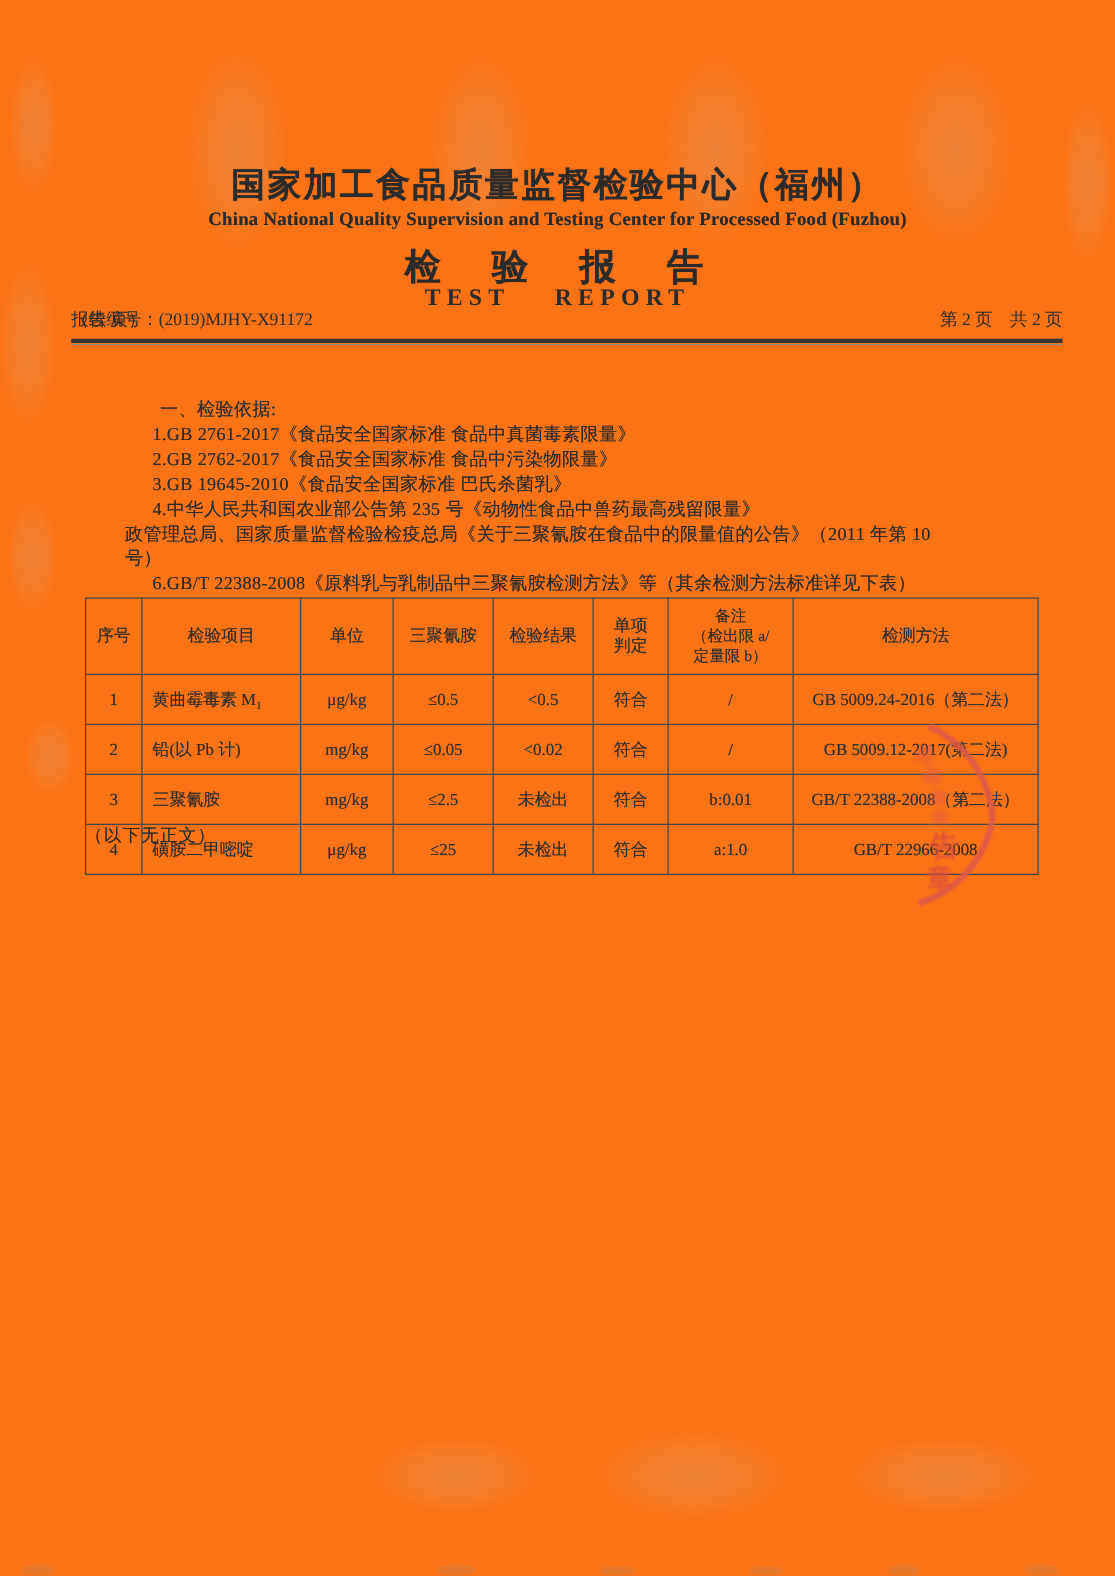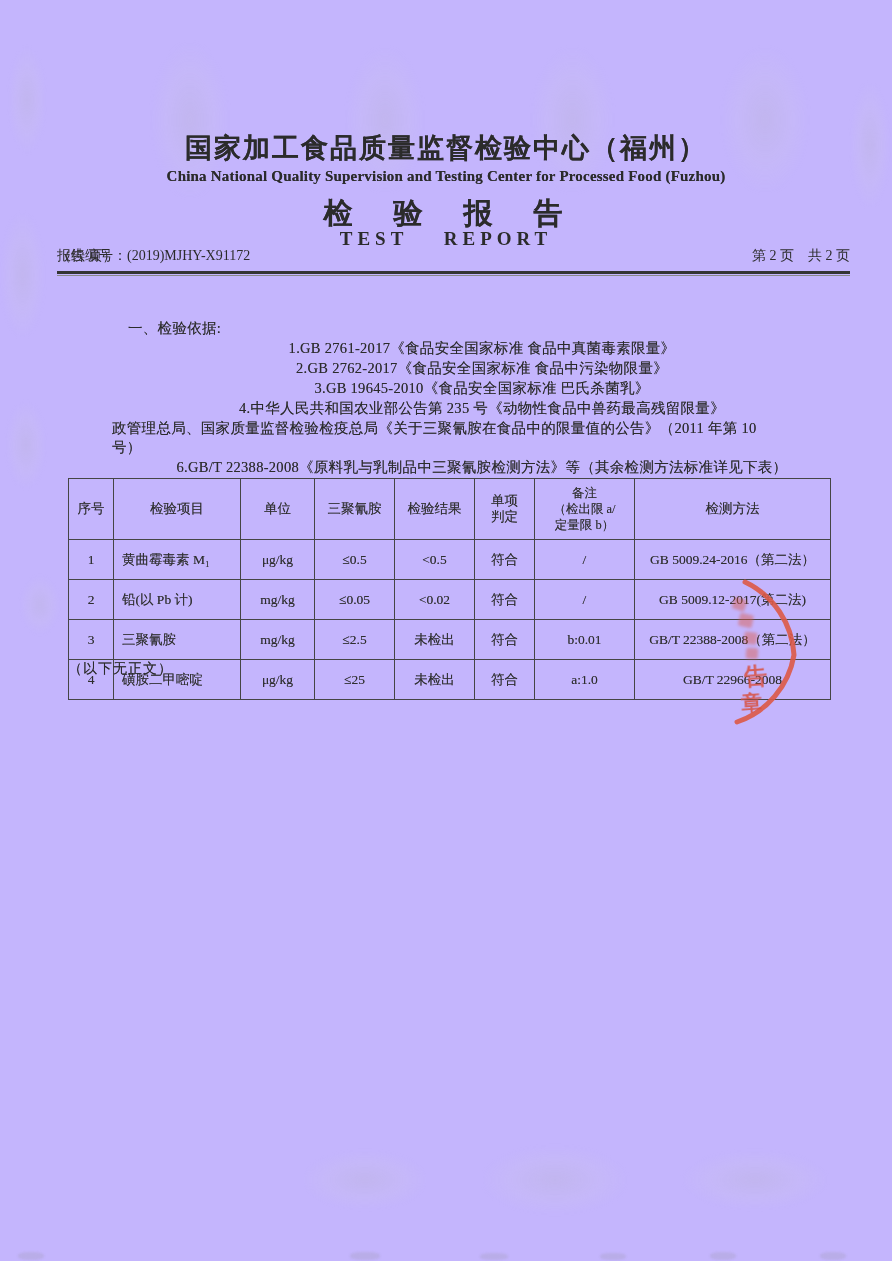--- a/index.html
+++ b/index.html
@@ -1,19 +1,19 @@
 <!DOCTYPE html>
 <html><head>
 <meta charset="utf-8">
 <style>
   html,body{margin:0;padding:0;background:#ffffff;}
   #page{
     position:relative;
     width:892px;height:1261px;
-    background:#c4b5fd;
+    background:#f97316;
     overflow:hidden;
     font-family:"Liberation Serif","DejaVu Serif",serif;
     color:#2b2b2b;
   }
   
   .blob{
     position:absolute;border-radius:50%;
     background:radial-gradient(closest-side, rgba(185,185,185,0.20), rgba(215,215,215,0.10) 60%, rgba(255,255,255,0));
     filter:blur(2px);
     pointer-events:none;
@@ -40,22 +40,22 @@
   #continuation{position:absolute;left:0;width:100%;text-align:left;top:0;}
   #page-indicator{position:absolute;right:0;top:0;white-space:nowrap;}
   
   #rule{position:absolute;top:271px;left:57px;width:793px;height:6px;
     background:linear-gradient(to bottom,#343434 0,#343434 3px,rgba(255,255,255,0) 3px,rgba(255,255,255,0) 4px,#8a8a8a 4px,#8a8a8a 5px,rgba(255,255,255,0) 5px);}
   
   #basis{position:absolute;top:287px;left:100px;width:730px;
     font-size:14.5px;line-height:19.9px;letter-spacing:0.3px;
     text-shadow:0 0 0.4px rgba(50,50,50,0.6);}
   #basis .heading{margin-left:28px;margin-top:32px;}
-  #basis .item{margin-left:34px;text-align:center;}
-  #basis .cont{margin-left:12px;}
+  #basis .item{margin-left:22px;}
+  #basis .cont{margin-left:0;}
   
   #results-table{position:absolute;top:478px;left:68px;border-collapse:collapse;table-layout:fixed;
     font-size:13.5px;color:#2e2e2e;text-shadow:0 0 0.4px rgba(50,50,50,0.55);}
   #results-table th,#results-table td{
     border:1.4px solid #454545;text-align:center;vertical-align:middle;
     padding:0 2px;overflow:hidden;font-weight:normal;}
   #results-table th{white-space:pre-line;line-height:16px;height:60px;}
   #results-table td{height:39px;}
   
   #footer-note{position:absolute;top:660px;left:68px;width:762px;text-align:left;

